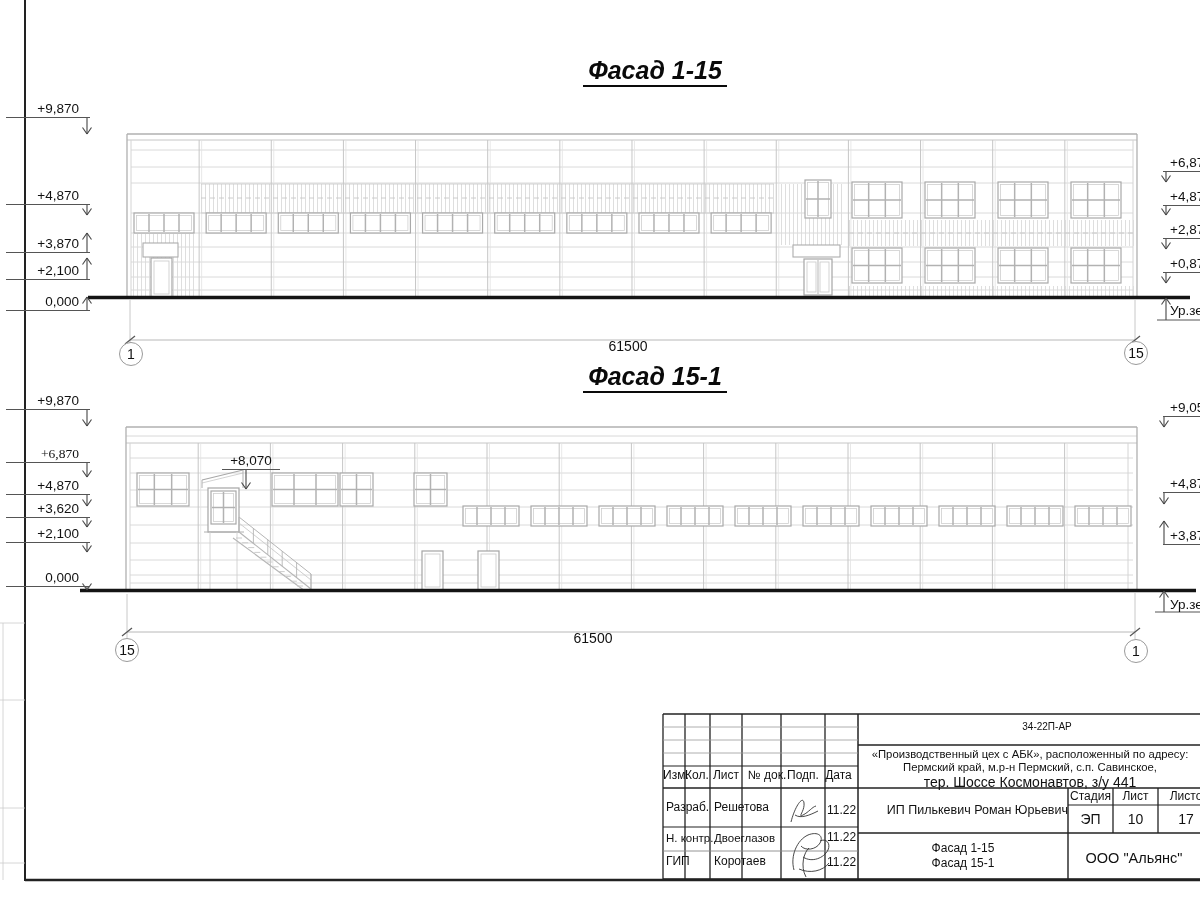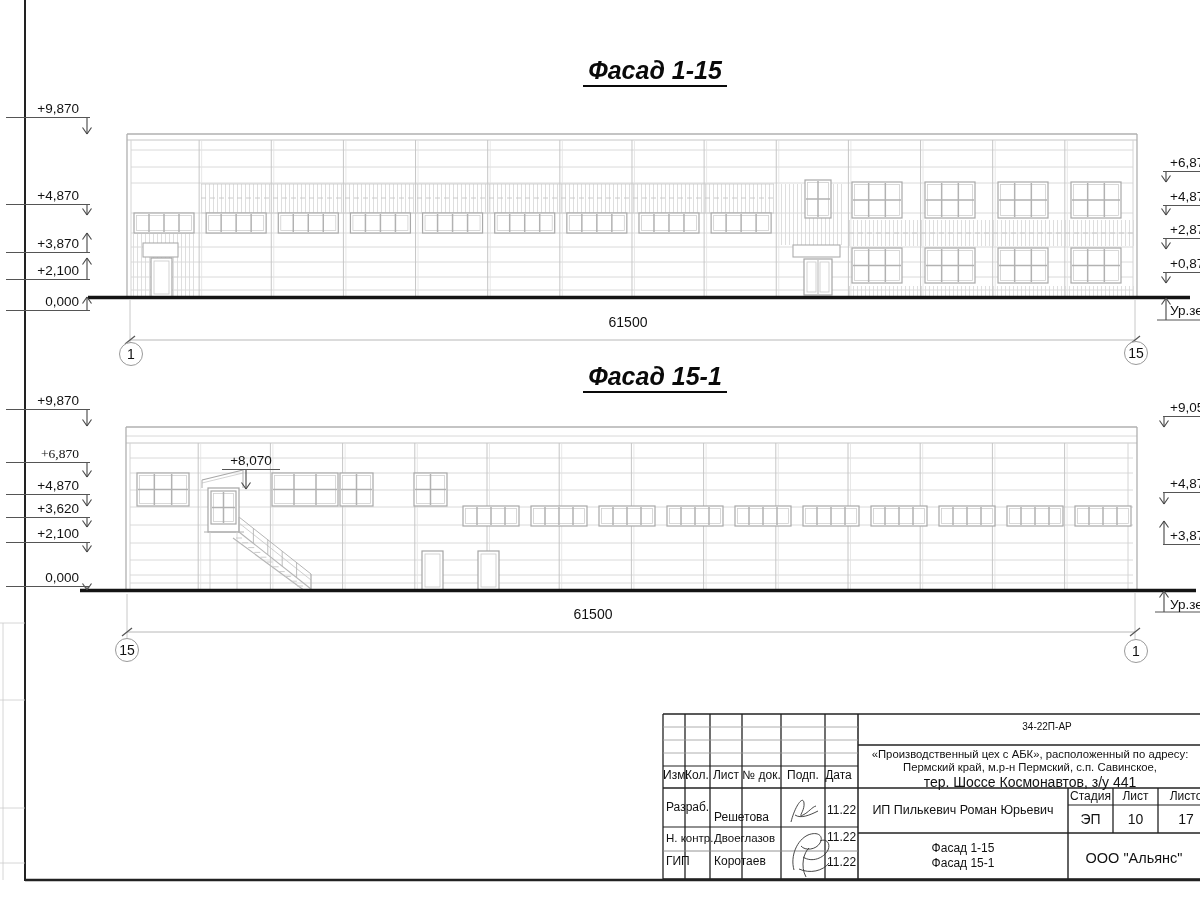--- a/index.html
+++ b/index.html
@@ -7,21 +7,21 @@
          font-family:"Liberation Sans",sans-serif;color:#111;}
   svg.lw{position:absolute;left:0;top:0;}
   .em{position:absolute;height:17px;line-height:15px;font-size:13.5px;color:#111;
       border-bottom:1.1px solid #555;box-sizing:border-box;white-space:nowrap;}
   .em-l{left:6px;width:84px;text-align:right;padding-right:11px;}
   .em-r{left:1163px;width:55px;text-align:left;padding-left:7px;}
   .em-c{width:58px;text-align:center;}
   .em-g{position:absolute;font-size:13.5px;color:#111;white-space:nowrap;}
   .axis{position:absolute;width:22px;height:22px;border:1px solid #9a9a9a;border-radius:50%;
         text-align:center;line-height:22px;font-size:14px;color:#111;background:#fff;}
-  .dim{position:absolute;font-size:14px;color:#111;width:80px;text-align:center;}
+  .dim{position:absolute;font-size:14px;color:#111;width:80px;text-align:center;margin-top:24px;}
   .ft{position:absolute;width:240px;text-align:center;font-size:25px;font-weight:bold;
       font-style:italic;color:#0a0a0a;}
   .ft span{border-bottom:2px solid #0a0a0a;padding:0 5px 1px 5px;}
   .tb{position:absolute;color:#111;font-size:12px;text-align:center;line-height:1.15;white-space:nowrap;}
   .tbl{text-align:left;}
 </style>
 </head>
 <body>
 
 <div class="sheet">
@@ -472,42 +472,42 @@
   <div class="em em-r" style="top:528px;">+3,87</div>
   <div class="em-g" style="left:1170px;top:597px;">Ур.зе</div>
 
   <div class="dim" style="left:553px;top:606px;">61500</div>
   <div class="axis" style="left:115px;top:638px;">15</div>
   <div class="axis" style="left:1124px;top:639px;">1</div>
 
   <div class="tb" style="left:663px;top:769px;width:22px;">Изм.</div>
   <div class="tb" style="left:685px;top:769px;width:19px;">Кол.</div>
   <div class="tb" style="left:710px;top:769px;width:32px;">Лист</div>
-  <div class="tb" style="left:742px;top:769px;width:39px;">№ док.</div>
+  <div class="tb" style="left:742px;top:769px;width:50px;">№ док.</div>
   <div class="tb" style="left:781px;top:769px;width:44px;">Подп.</div>
   <div class="tb" style="left:825px;top:769px;width:27px;">Дата</div>
 
   <div class="tb tbl" style="left:666px;top:801px;width:46px;">Разраб.</div>
-  <div class="tb tbl" style="left:714px;top:801px;width:66px;margin-top:10px;">Решетова</div>
+  <div class="tb tbl" style="left:714px;top:801px;width:66px;">Решетова</div>
   <div class="tb" style="left:825px;top:804px;width:33px;">11.22</div>
 
   <div class="tb tbl" style="left:666px;top:832px;width:56px;font-size:11.5px;">Н. контр.</div>
   <div class="tb tbl" style="left:714px;top:832px;width:70px;font-size:11.5px;">Двоеглазов</div>
   <div class="tb" style="left:825px;top:831px;width:33px;">11.22</div>
 
   <div class="tb tbl" style="left:666px;top:855px;width:46px;">ГИП</div>
   <div class="tb tbl" style="left:714px;top:855px;width:66px;">Коротаев</div>
   <div class="tb" style="left:825px;top:856px;width:33px;">11.22</div>
 
   <div class="tb" style="left:858px;top:721px;width:378px;font-size:10px;">34-22П-АР</div>
   <div class="tb" style="left:860px;top:748px;width:340px;font-size:11.3px;">«Производственный цех с АБК», расположенный по адресу:</div>
   <div class="tb" style="left:860px;top:761px;width:340px;font-size:11.3px;">Пермский край, м.р-н Пермский, с.п. Савинское,</div>
   <div class="tb" style="left:860px;top:774px;width:340px;font-size:14px;">тер. Шоссе Космонавтов, з/у 441</div>
 
-  <div class="tb" style="left:858px;top:803px;width:210px;font-size:12.5px;">ИП Пилькевич Роман Юрьевич</div>
+  <div class="tb" style="left:858px;top:803px;width:210px;font-size:12.5px;text-align:right;">ИП Пилькевич Роман Юрьевич</div>
 
   <div class="tb" style="left:1068px;top:790px;width:45px;">Стадия</div>
   <div class="tb" style="left:1113px;top:790px;width:45px;">Лист</div>
   <div class="tb" style="left:1158px;top:790px;width:56px;">Листо</div>
   <div class="tb" style="left:1068px;top:811px;width:45px;font-size:14px;">ЭП</div>
   <div class="tb" style="left:1113px;top:811px;width:45px;font-size:14px;">10</div>
   <div class="tb" style="left:1158px;top:811px;width:56px;font-size:14px;">17</div>
 
   <div class="tb" style="left:858px;top:842px;width:210px;">Фасад 1-15</div>
   <div class="tb" style="left:858px;top:857px;width:210px;">Фасад 15-1</div>

